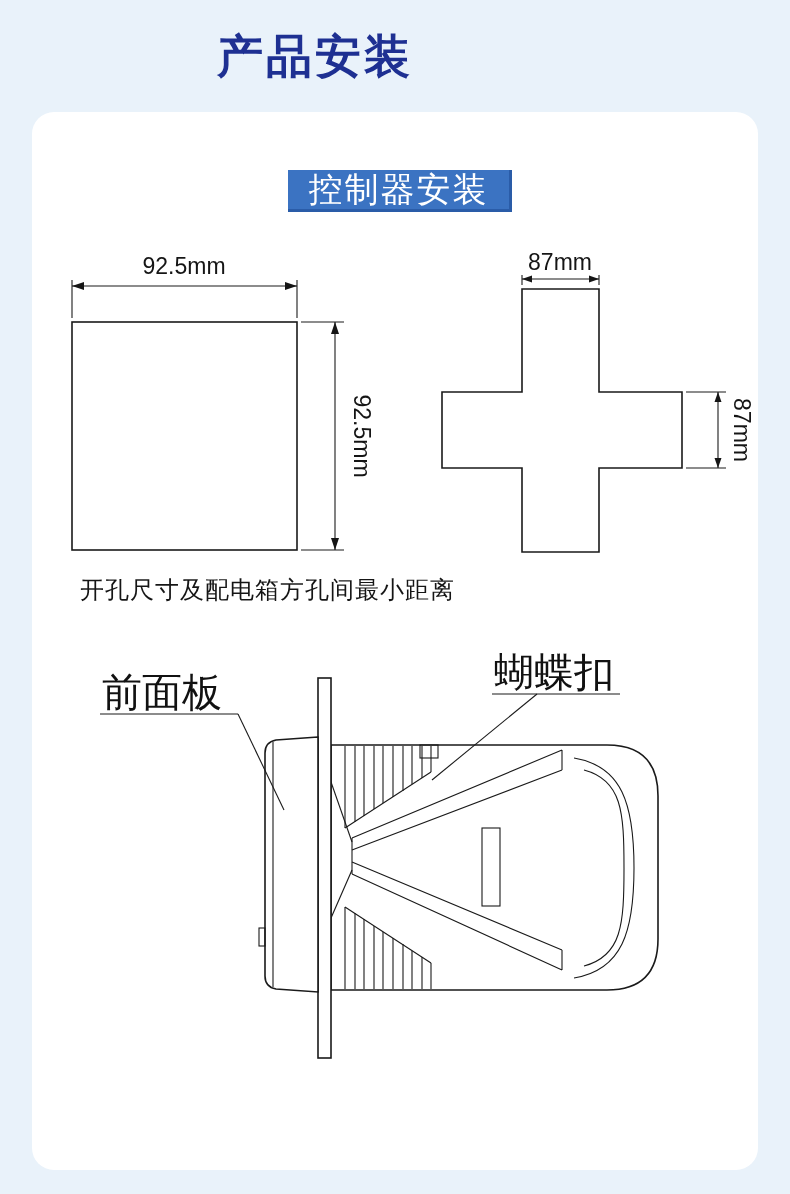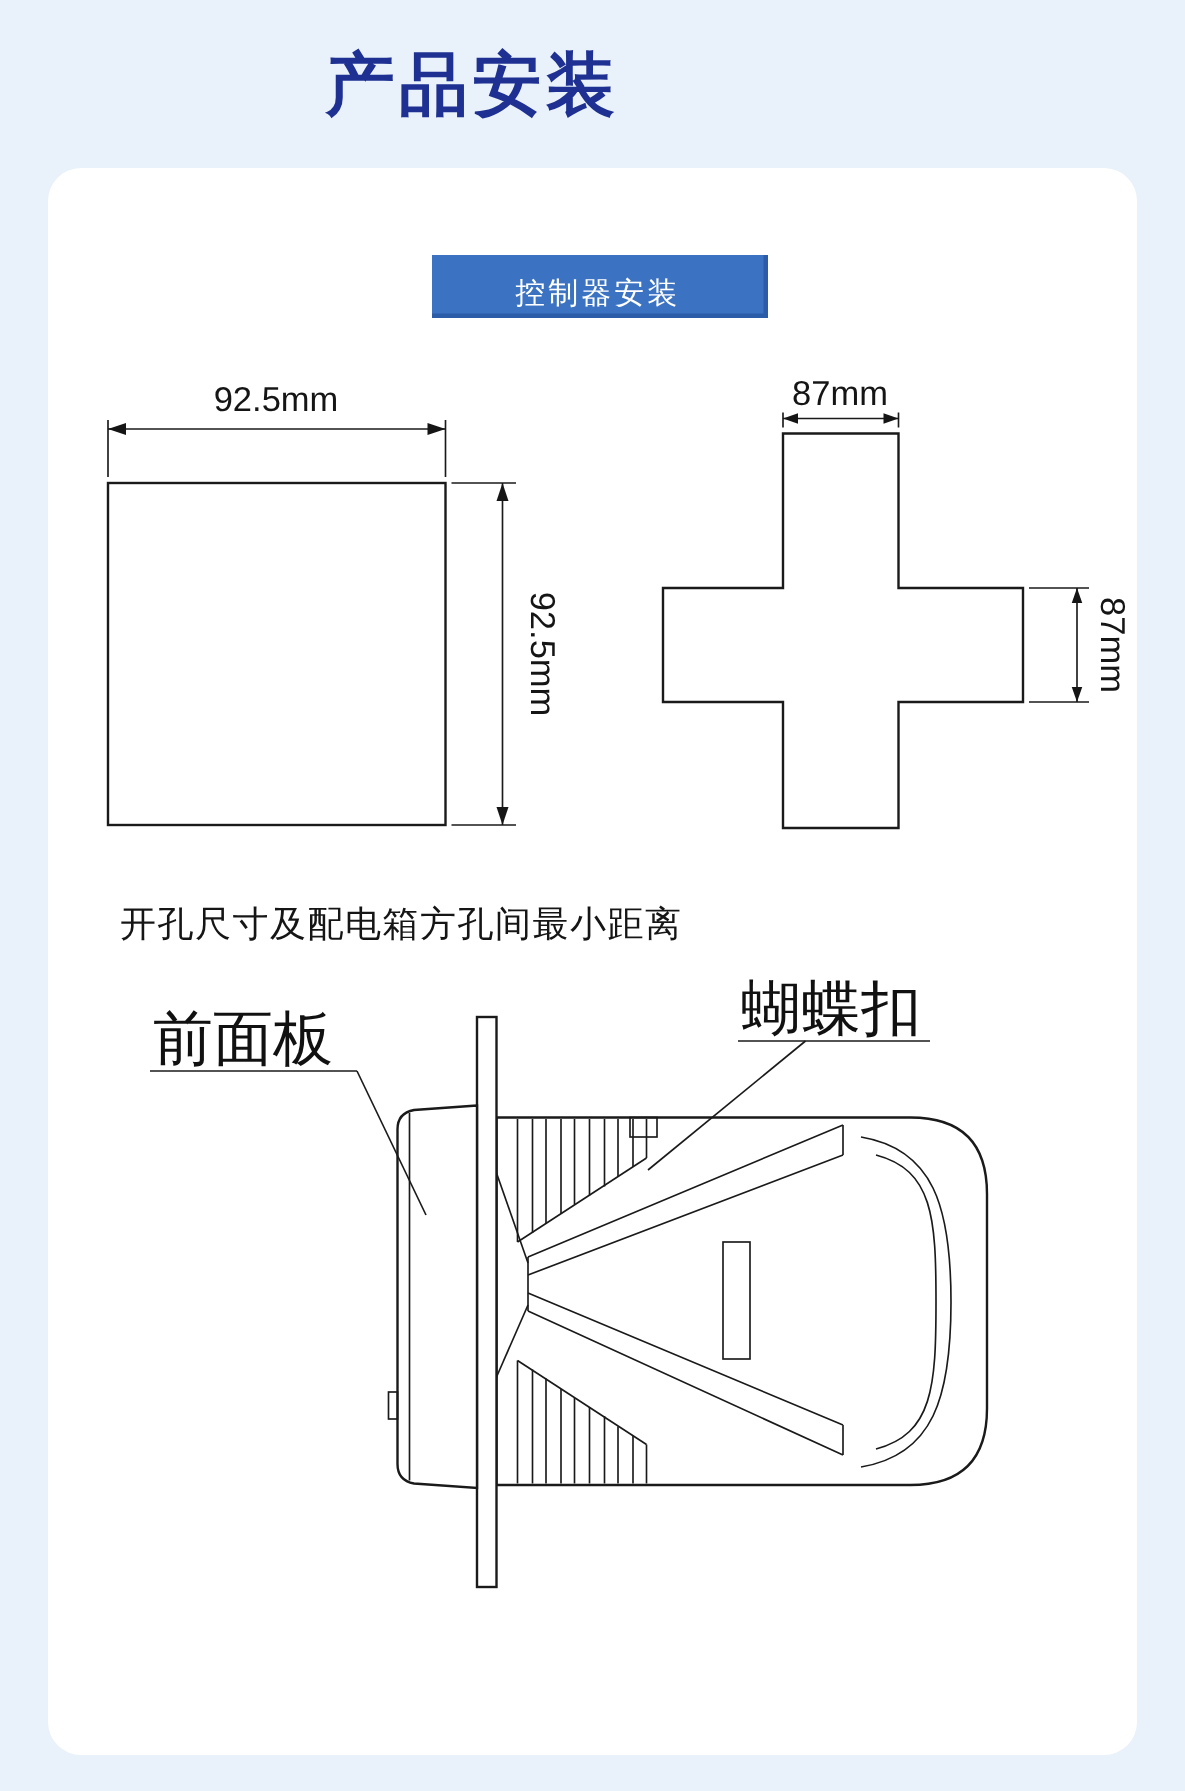--- a/index.html
+++ b/index.html
@@ -18,30 +18,30 @@
   .card {
     position:absolute; left:32px; top:112px; width:726px; height:1058px;
     background: var(--card-bg, #ffffff); border-radius:22px;
   }
   .badge {
     position:absolute; left:256px; top:58px; width:224px; height:42px;
     background: var(--badge-bg, #3b73c2);
     border-right:3px solid var(--badge-edge, #2a5ca8);
     border-bottom:3px solid var(--badge-edge, #2a5ca8);
     color: var(--badge-text, #ffffff);
-    font-size:20px; display:flex; align-items:flex-end; justify-content:center;
+    font-size:34px; display:flex; align-items:center; justify-content:center;
     letter-spacing:2px;
   }
   svg.dims   { position:absolute; left:0; top:122px; }
   svg.install{ position:absolute; left:0; top:520px; }
   .caption {
     position:absolute; left:48px; font-size:24px; font-weight:500;
     color:#151515; letter-spacing:1px;
   }
-  .cap1 { top:488px;text-align:right; }
+  .cap1 { top:462px;text-align:right; }
   .cap2 { top:990px; }
   svg .ln    { stroke: var(--line, #1a1a1a); stroke-width:1.6; fill:none; }
   svg .thin  { stroke: var(--line, #1a1a1a); stroke-width:1.1; fill:none; }
   svg .shape { stroke: var(--line, #1a1a1a); stroke-width:1.6; fill:#ffffff; }
   svg .arrow { fill:#151515; stroke:none; }
   svg text.dim-label {
     font-family:"Liberation Sans", sans-serif; font-size:23px; fill:#151515;
   }
   svg text.callout {
     font-family:"Liberation Serif", serif; font-size:40px; fill:#111111;

